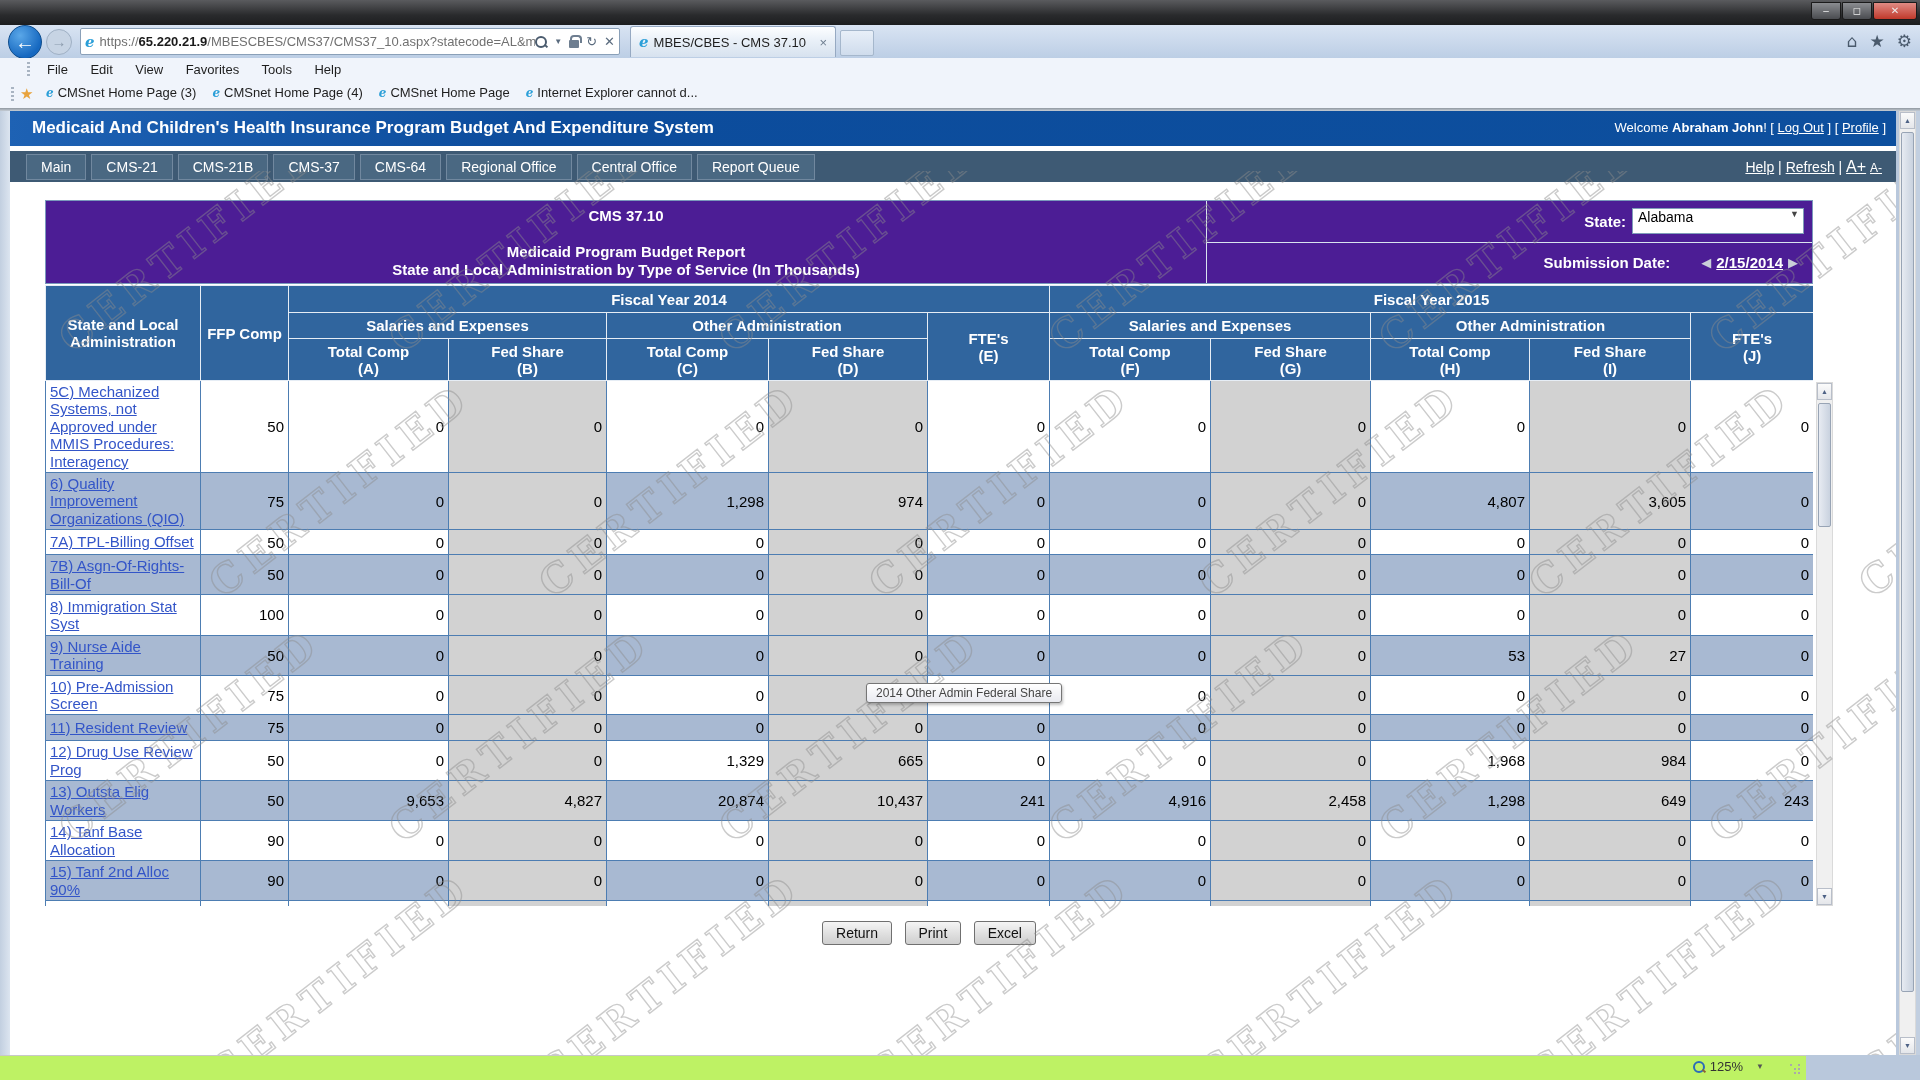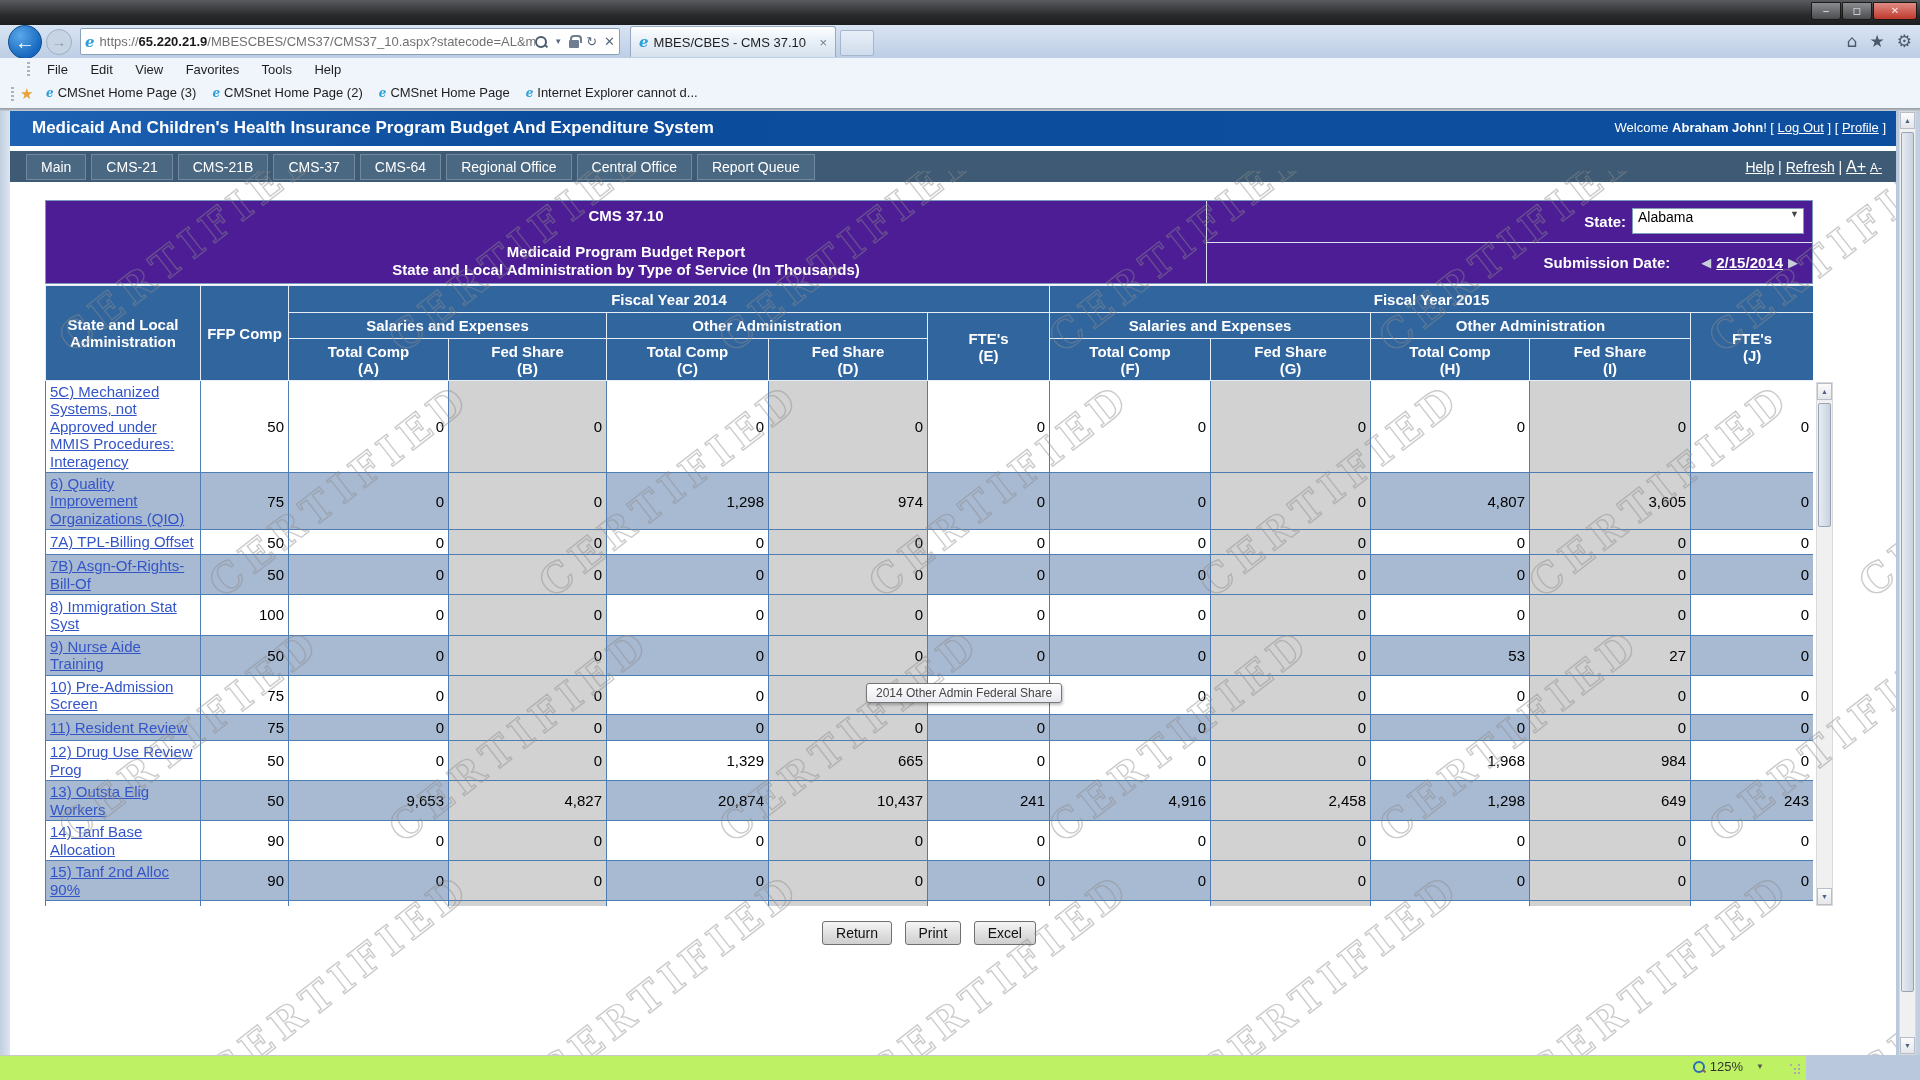--- a/index.html
+++ b/index.html
@@ -225,21 +225,21 @@
   <div class="favbar">
     <span class="grip"></span>
     <span class="fav-star">★</span>
     <span class="fav-items">
       <span class="fav-item">
           <span class="ie-e">e</span>
           <span>CMSnet Home Page (3)</span>
         </span>
       <span class="fav-item">
           <span class="ie-e">e</span>
-          <span>CMSnet Home Page (2)</span>
+          <span>CMSnet Home Page (4)</span>
         </span>
       <span class="fav-item">
           <span class="ie-e">e</span>
           <span>CMSnet Home Page</span>
         </span>
       <span class="fav-item">
           <span class="ie-e">e</span>
           <span>Internet Explorer cannot d...</span>
         </span>
     </span>

